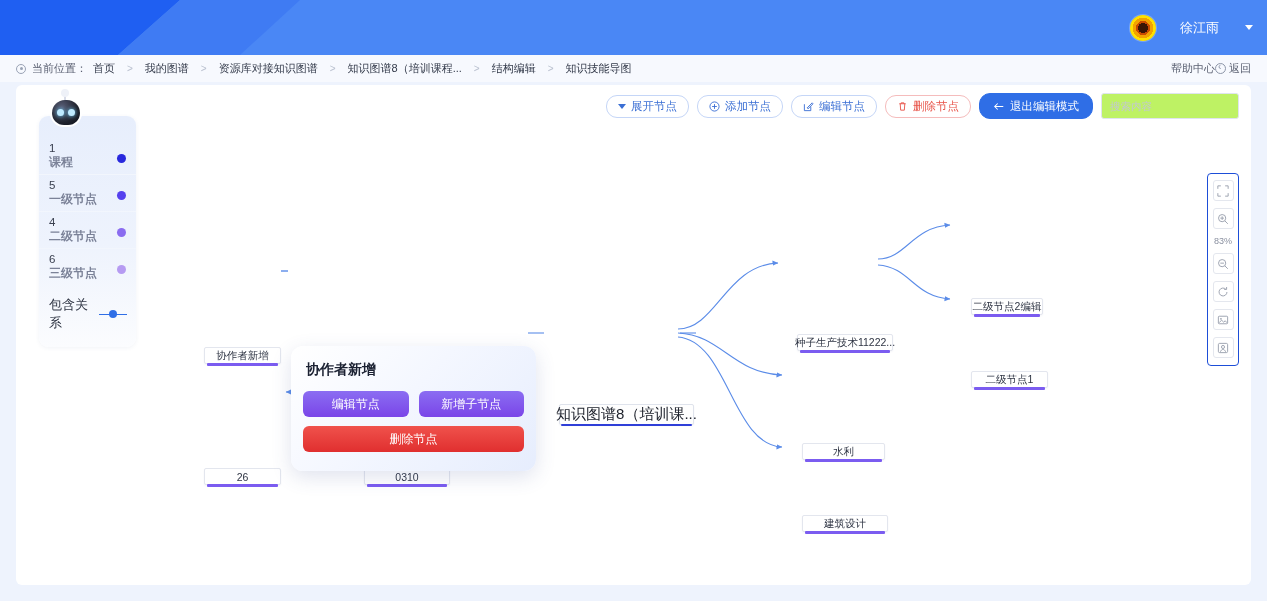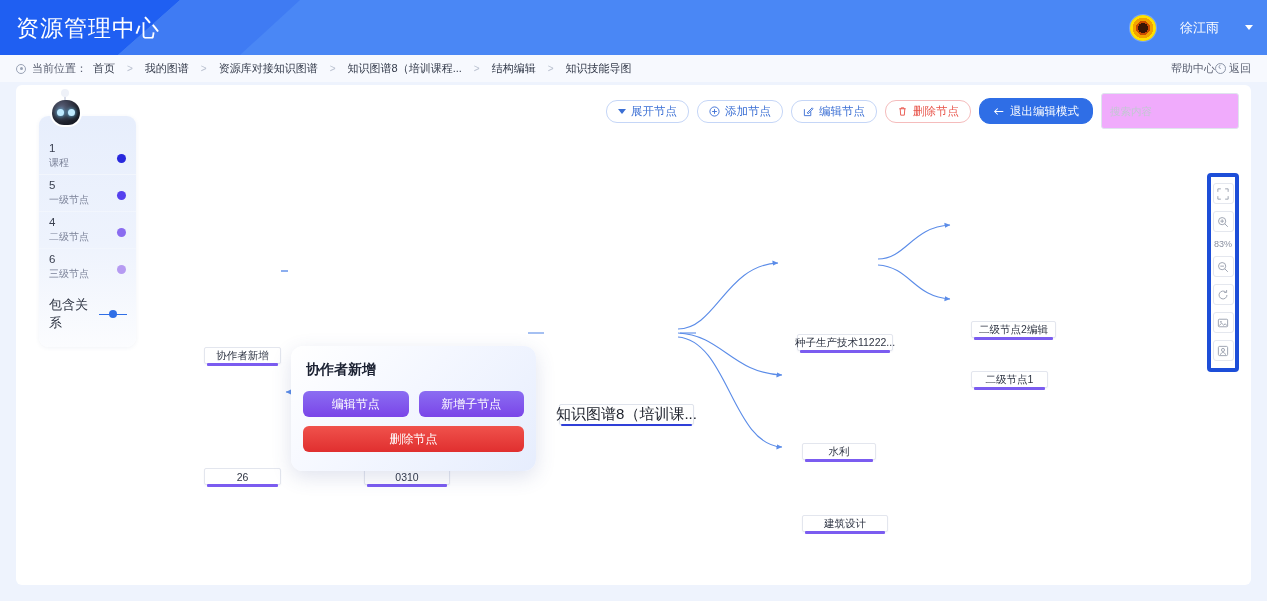--- a/index.html
+++ b/index.html
@@ -117,23 +117,23 @@
     background: #2f6ee6; border-color: #2f6ee6; color: #fff;
     padding: 12px 13px;
   }
   .tri-down {
     width: 0; height: 0;
     border-left: 4px solid transparent; border-right: 4px solid transparent;
     border-top: 5px solid #3b6fd4;
   }
   .search-wrap {
     display: flex; align-items: center;
-    height: 36px; width: 138px;
+    height: 26px; width: 138px;
     border: 1px solid #dfe4ee; border-radius: 3px;
-    background: #f0abfc; overflow: hidden;
+    background: #bef264; overflow: hidden;
   }
   .search-input {
     flex: 1; border: none; outline: none;
     font-size: 10.5px; color: #333; padding: 0 8px;
     font-family: "Liberation Sans", sans-serif;
     background: transparent;
   }
   .search-input::placeholder { color: #c2c7d2; }
 
   
@@ -167,21 +167,21 @@
     background: #bfeaff; box-shadow: 0 0 4px #6fd3ff;
   }
   .eye.l { left: 5px; }
   .eye.r { right: 5px; }
   .leg-row {
     position: relative;
     padding: 3px 10px 5px 10px;
     border-bottom: 1px solid #f2f6fd;
   }
   .leg-count { font-size: 11.5px; color: #3a4050; line-height: 15px; }
-  .leg-name { font-size: 10px; color: #7b8298; line-height: 13px; }
+  .leg-name { font-size: 12px; color: #7b8298; line-height: 13px; font-weight: bold; }
   .leg-dot {
     position: absolute; right: 10px; top: 16px;
     width: 9px; height: 9px; border-radius: 50%;
   }
   .leg-rel {
     display: flex; align-items: center; justify-content: space-between;
     padding: 11px 10px 9px 10px;
   }
   .leg-rel-label { font-size: 13px; color: #2f3544; }
   .rel-glyph { position: relative; width: 28px; height: 9px; }
@@ -247,21 +247,21 @@
     width: 100%;
     background: linear-gradient(180deg, #f0524c 0%, #e02f2f 100%);
     height: 26px;
   }
 
   
   .rail {
     position: absolute; right: 12px; top: 88px;
     width: 32px;
     background: #fff;
-    border: 4px solid #1d4ed8;
+    border: 1px solid #1d4ed8;
     border-radius: 4px;
     display: flex; flex-direction: column; align-items: center;
     padding: 6px 0 7px 0;
     gap: 7px;
     z-index: 18;
   }
   .rail-btn {
     width: 21px; height: 21px;
     border: 1px solid #e4e7ee; border-radius: 3px;
     background: #fff;
@@ -269,21 +269,20 @@
     cursor: pointer;
   }
   .rail-zoom { font-size: 9px; color: #8a90a0; }
 </style>
 </head>
 <body>
 
 <div class="header">
   <div class="header-wedge"></div>
   <div class="header-wedge2"></div>
-  <div class="app-title">资源管理中心</div>
   <div class="user-box">
     <div class="avatar"></div>
     <span class="user-name">徐江雨</span>
     <span class="caret-down"></span>
   </div>
 </div>
 
 <div class="crumbbar">
   <div class="crumb-left">
     <span class="loc-icon"></span>
@@ -406,25 +405,25 @@
         <path d="M420,307 L270,307" marker-end="url(#arr)"></path>
 
         <path d="M505,307 C490,300 470,300 440,305" marker-end="url(#arr)"></path>
       </g>
     </svg>
 
     <div class="node root" style="left:543px; top:319px; width:135px; height:21px;">知识图谱8（培训课...</div>
 
     <div class="node" style="left:781px; top:249px; width:96px; height:17px;">种子生产技术11222...</div>
 
-    <div class="node" style="left:955px; top:213px; width:85px; height:17px;margin-top:23px;">二级节点2编辑</div>
+    <div class="node" style="left:955px; top:213px; width:72px; height:17px;">二级节点2编辑</div>
 
     <div class="node" style="left:955px; top:286px; width:77px; height:17px;">二级节点1</div>
 
-    <div class="node" style="left:786px; top:358px; width:74px; height:17px;">水利</div>
+    <div class="node" style="left:786px; top:358px; width:83px; height:17px;">水利</div>
 
     <div class="node" style="left:786px; top:430px; width:86px; height:17px;">建筑设计</div>
 
     <div class="node" style="left:188px; top:262px; width:77px; height:17px;">协作者新增</div>
 
     <div class="node" style="left:188px; top:383px; width:77px; height:17px;">26</div>
 
     <div class="node" style="left:348px; top:383px; width:86px; height:17px;">0310</div>
   </div>
 

